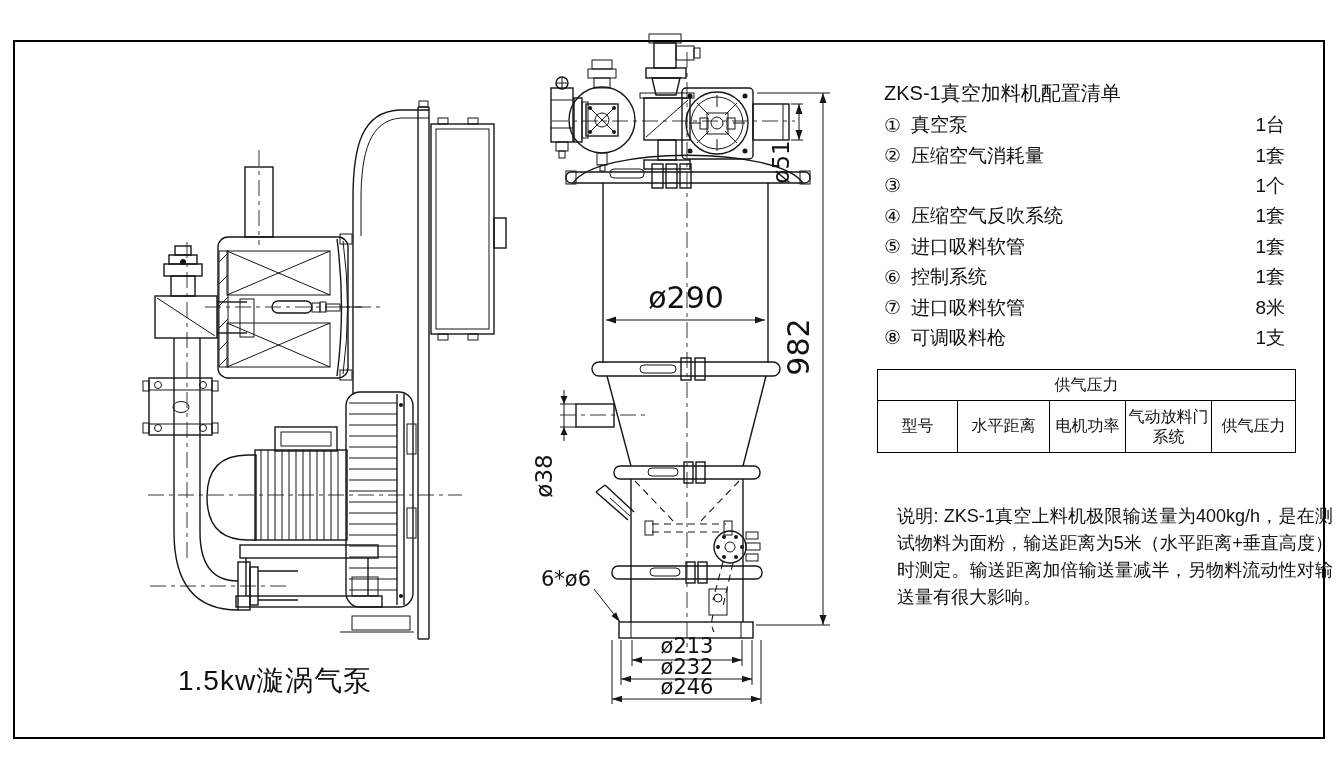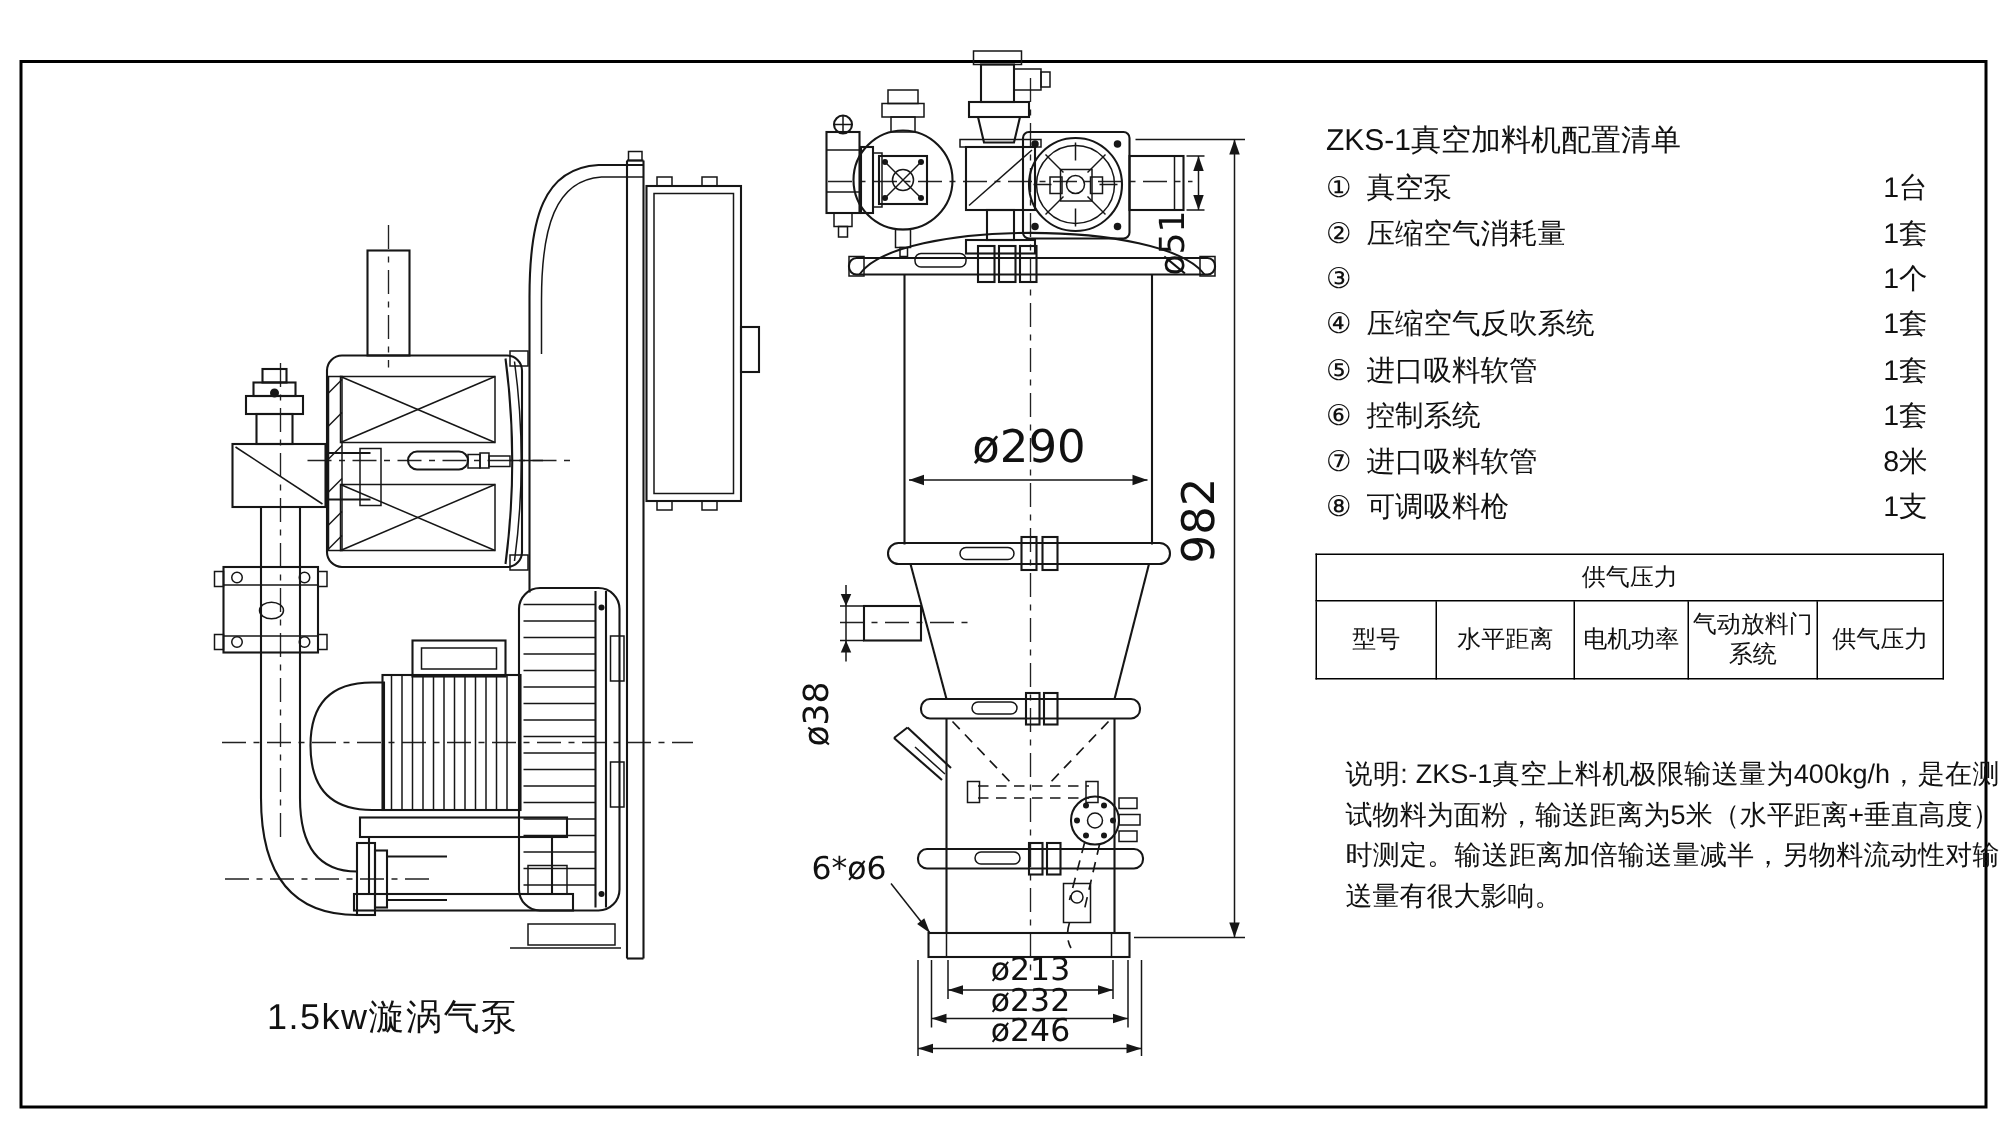--- a/index.html
+++ b/index.html
@@ -7,21 +7,21 @@
   .frame{position:absolute;left:13px;top:40px;width:1308px;height:695px;border:2px solid #000;background:#fff;}
   svg{position:absolute;overflow:visible;}
   .ln{fill:none;stroke:#161616;stroke-width:1.4;}
   .thin{fill:none;stroke:#161616;stroke-width:1;}
   .cl{fill:none;stroke:#222;stroke-width:0.9;stroke-dasharray:16 5 4 5;}
   .dash{fill:none;stroke:#161616;stroke-width:1.1;stroke-dasharray:7 5;}
   .dim{fill:none;stroke:#161616;stroke-width:1;}
   .arr{fill:#161616;stroke:none;}
   .dot{fill:#161616;stroke:none;}
   text.t{fill:#111;font-family:"DejaVu Sans","Liberation Sans",sans-serif;}
-  .caption{position:absolute;left:178px;top:662px;font-size:24px;letter-spacing:1px;white-space:nowrap;}
+  .caption{position:absolute;left:178px;top:662px;font-size:28px;letter-spacing:1px;white-space:nowrap;}
   .ptitle{position:absolute;left:884px;top:80px;font-size:20px;white-space:nowrap;}
   .plist{position:absolute;left:884px;top:110px;width:401px;font-size:19px;}
   .plist-row{display:flex;align-items:center;height:30.4px;white-space:nowrap;}
   .pnum{margin-right:10px;}
   .pqty{margin-left:auto;}
   table.spec{position:absolute;left:877px;top:369px;border-collapse:collapse;table-layout:fixed;font-size:16px;}
   table.spec td{border:1.6px solid #000;text-align:center;padding:1px 2px;white-space:nowrap;}
   table.spec td.wrap{white-space:normal;line-height:1.25;}
   table.spec tr.hrow1 td{height:28px;}
   table.spec tr.hrow2 td{height:49px;}

